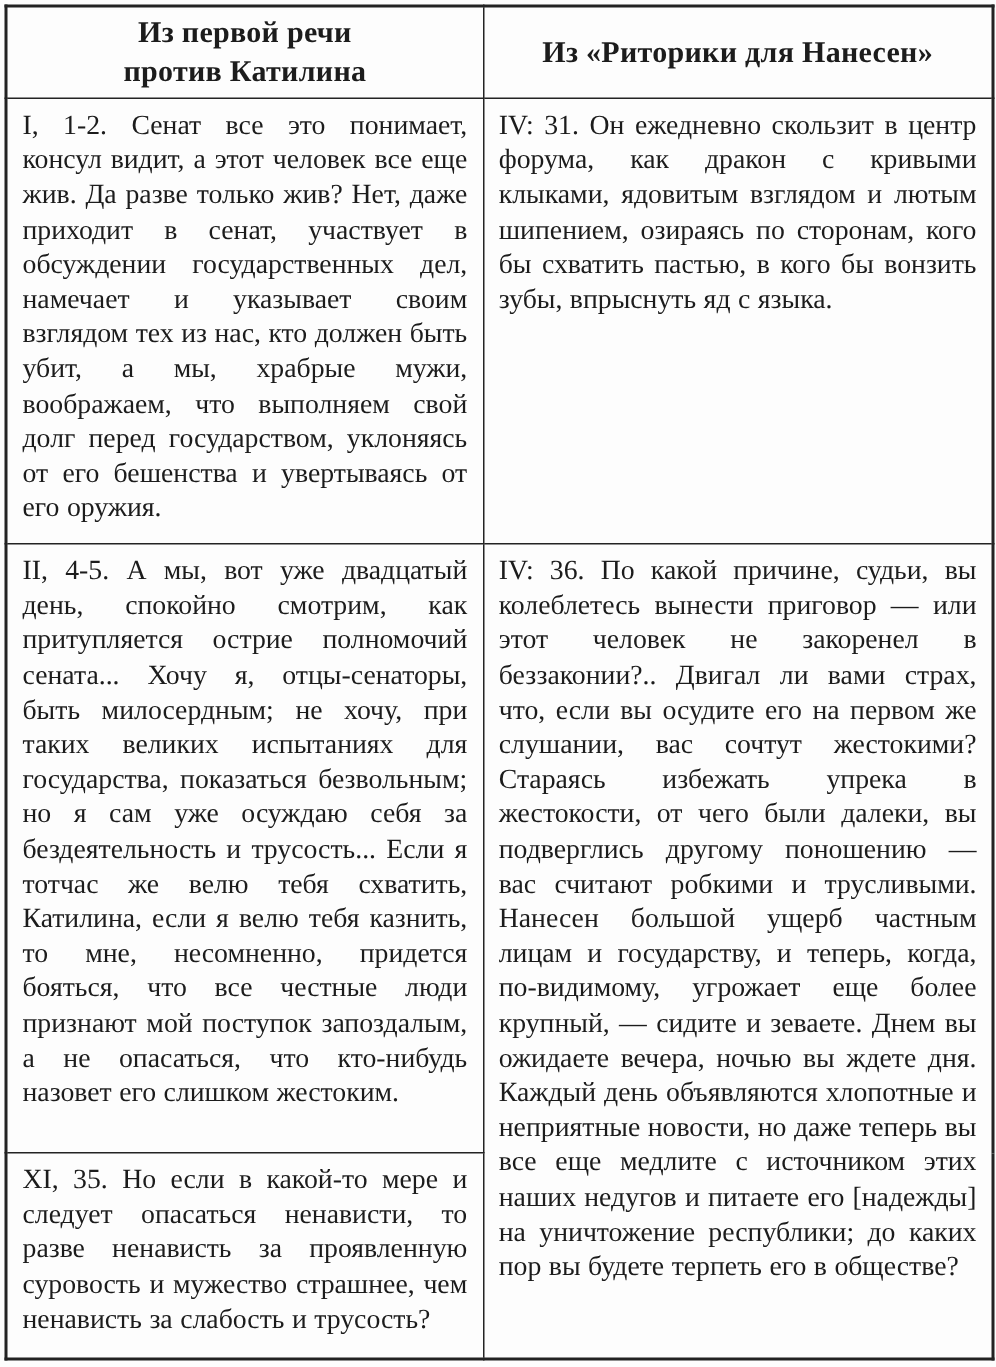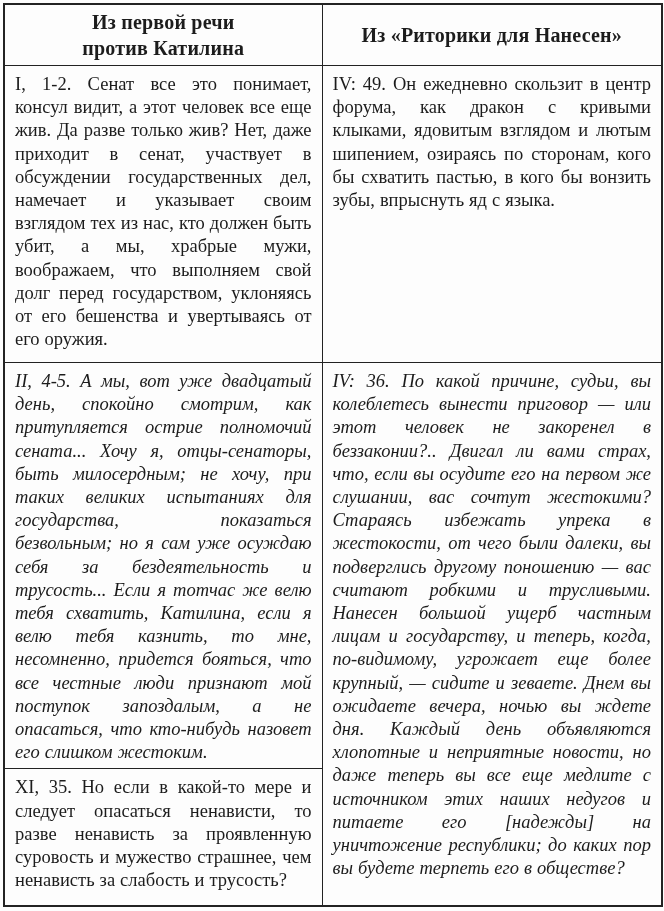--- a/index.html
+++ b/index.html
@@ -27,21 +27,21 @@
     background: #fdfdfd;
   }
   table.cmp, table.cmp th, table.cmp td {
     border: 1.6px solid #232323;
   }
   table.cmp { border-width: 2px; }
   col.c-left  { width: 318px; }
   col.c-right { width: 340px; }
   tr.hdr-row { height: 54px; }
   tr.row-1 { height: 297px; }
-  tr.row-2 { height: 406px; font-style: italic; }
+  tr.row-2 { height: 406px; }
   th.hdr {
     font-weight: bold;
     font-size: 20px;
     line-height: 1.3;
     text-align: center;
     vertical-align: middle;
     padding: 4px 6px;
     letter-spacing: 0.2px;
   }
   .hline { display: block; }
@@ -72,21 +72,21 @@
           <span class="hline">против Катилина</span>
         </th>
         <th class="hdr">
           <span class="hline">Из «Риторики для Нанесен»</span>
         </th>
       </tr>
     </thead>
     <tbody>
       <tr class="row-1">
         <td class="cell">I, 1-2. Сенат все это понимает, консул видит, а этот человек все еще жив. Да разве только жив? Нет, даже приходит в сенат, участвует в обсуждении государственных дел, намечает и указывает своим взглядом тех из нас, кто должен быть убит, а мы, храбрые мужи, воображаем, что выполняем свой долг перед государством, уклоняясь от его бешенства и увертываясь от его оружия.</td>
-        <td class="cell">IV: 49. Он ежедневно скользит в центр форума, как дракон с кривыми клыками, ядовитым взглядом и лютым шипением, озираясь по сторонам, кого бы схватить пастью, в кого бы вонзить зубы, впрыснуть яд с языка.</td>
+        <td class="cell">IV: 31. Он ежедневно скользит в центр форума, как дракон с кривыми клыками, ядовитым взглядом и лютым шипением, озираясь по сторонам, кого бы схватить пастью, в кого бы вонзить зубы, впрыснуть яд с языка.</td>
       </tr>
       <tr class="row-2">
         <td class="cell">II, 4-5. А мы, вот уже двадцатый день, спокойно смотрим, как притупляется острие полномочий сената... Хочу я, отцы-сенаторы, быть милосердным; не хочу, при таких великих испытаниях для государства, показаться безвольным; но я сам уже осуждаю себя за бездеятельность и трусость... Если я тотчас же велю тебя схватить, Катилина, если я велю тебя казнить, то мне, несомненно, придется бояться, что все честные люди признают мой поступок запоздалым, а не опасаться, что кто-нибудь назовет его слишком жестоким.</td>
         <td class="cell" rowspan="2">IV: 36. По какой причине, судьи, вы колеблетесь вынести приговор — или этот человек не закоренел в беззаконии?.. Двигал ли вами страх, что, если вы осудите его на первом же слушании, вас сочтут жестокими? Стараясь избежать упрека в жестокости, от чего были далеки, вы подверглись другому поношению — вас считают робкими и трусливыми. Нанесен большой ущерб частным лицам и государству, и теперь, когда, по-видимому, угрожает еще более крупный, — сидите и зеваете. Днем вы ожидаете вечера, ночью вы ждете дня. Каждый день объявляются хлопотные и неприятные новости, но даже теперь вы все еще медлите с источником этих наших недугов и питаете его [надежды] на уничтожение республики; до каких пор вы будете терпеть его в обществе?</td>
       </tr>
       <tr class="row-3">
         <td class="cell">XI, 35. Но если в какой-то мере и следует опасаться ненависти, то разве ненависть за проявленную суровость и мужество страшнее, чем ненависть за слабость и трусость?</td>
       </tr>
     </tbody>
   </table>

